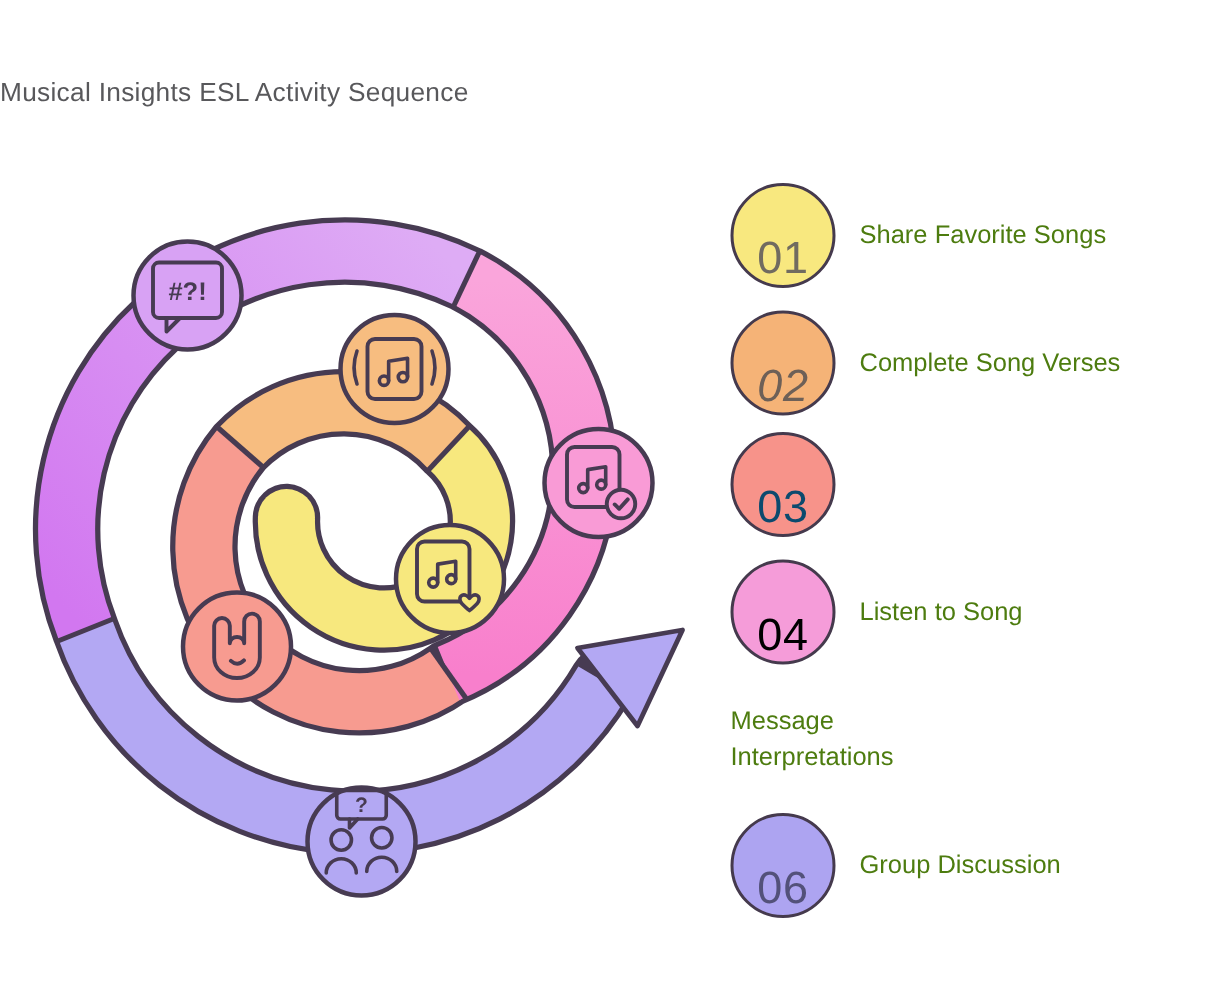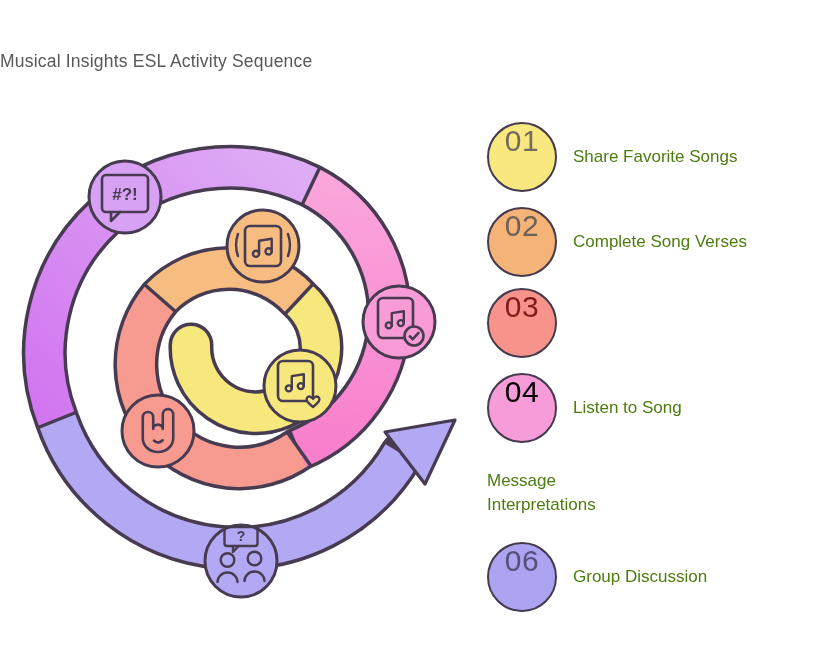--- a/index.html
+++ b/index.html
@@ -7,21 +7,21 @@
     position:relative; width:813px; height:662px; background:#ffffff;
     font-family:"Liberation Sans", sans-serif; overflow:hidden;
   }
   #title {
     position:absolute; top:51px; left:0; width:813px; 
     font-size:17.5px; color:#58585b; letter-spacing:0.2px;
   }
   .step { position:absolute; left:487px; display:flex; align-items:center; gap:16px; height:72px; }
   .badge {
     width:70px; height:70px; border-radius:50%; box-sizing:border-box;
-    border:2.6px solid #453a4d; display:flex; align-items:flex-start; justify-content:center;
+    border:2.6px solid #453a4d; display:flex; align-items:flex-end; justify-content:center;
     flex:0 0 auto;
   }
   .badge span { font-size:30px; font-weight:400; letter-spacing:0.5px; }
   .step-label {
     font-size:17px; color:#4d7c0f; line-height:1.42; white-space:pre-line; max-width:235px;
   }
   svg { position:absolute; left:0; top:0; }
   .ink { stroke:#473b52; fill:none; stroke-linecap:round; stroke-linejoin:round; }
   svg text { font-family:"Liberation Sans", sans-serif; fill:#473b52; font-weight:bold; }
 </style>
@@ -133,29 +133,29 @@
   <div>
 
     <div class="step" style="top:121px">
       <div class="badge" style="background: rgb(248, 232, 127);">
         <span style="color: rgb(113, 107, 96);">01</span>
       </div>
       <div class="step-label">Share Favorite Songs</div>
     </div>
 
     <div class="step" style="top:206px">
-      <div class="badge" style="background: rgb(245, 179, 119);">
+      <div class="badge" style="background: rgb(245, 179, 119); font-style: italic;">
         <span style="color: rgb(110, 96, 87);">02</span>
       </div>
       <div class="step-label">Complete Song Verses</div>
     </div>
 
     <div class="step" style="top:287px">
       <div class="badge" style="background: rgb(247, 147, 138);">
-        <span style="color: #7f1d1d;">03</span>
+        <span style="color: #0c4a6e;">03</span>
       </div>
     </div>
 
     <div class="step" style="top:372px">
       <div class="badge" style="background: rgb(245, 156, 217);">
         <span style="color: #000000;">04</span>
       </div>
       <div class="step-label">Listen to Song</div>
     </div>
 

